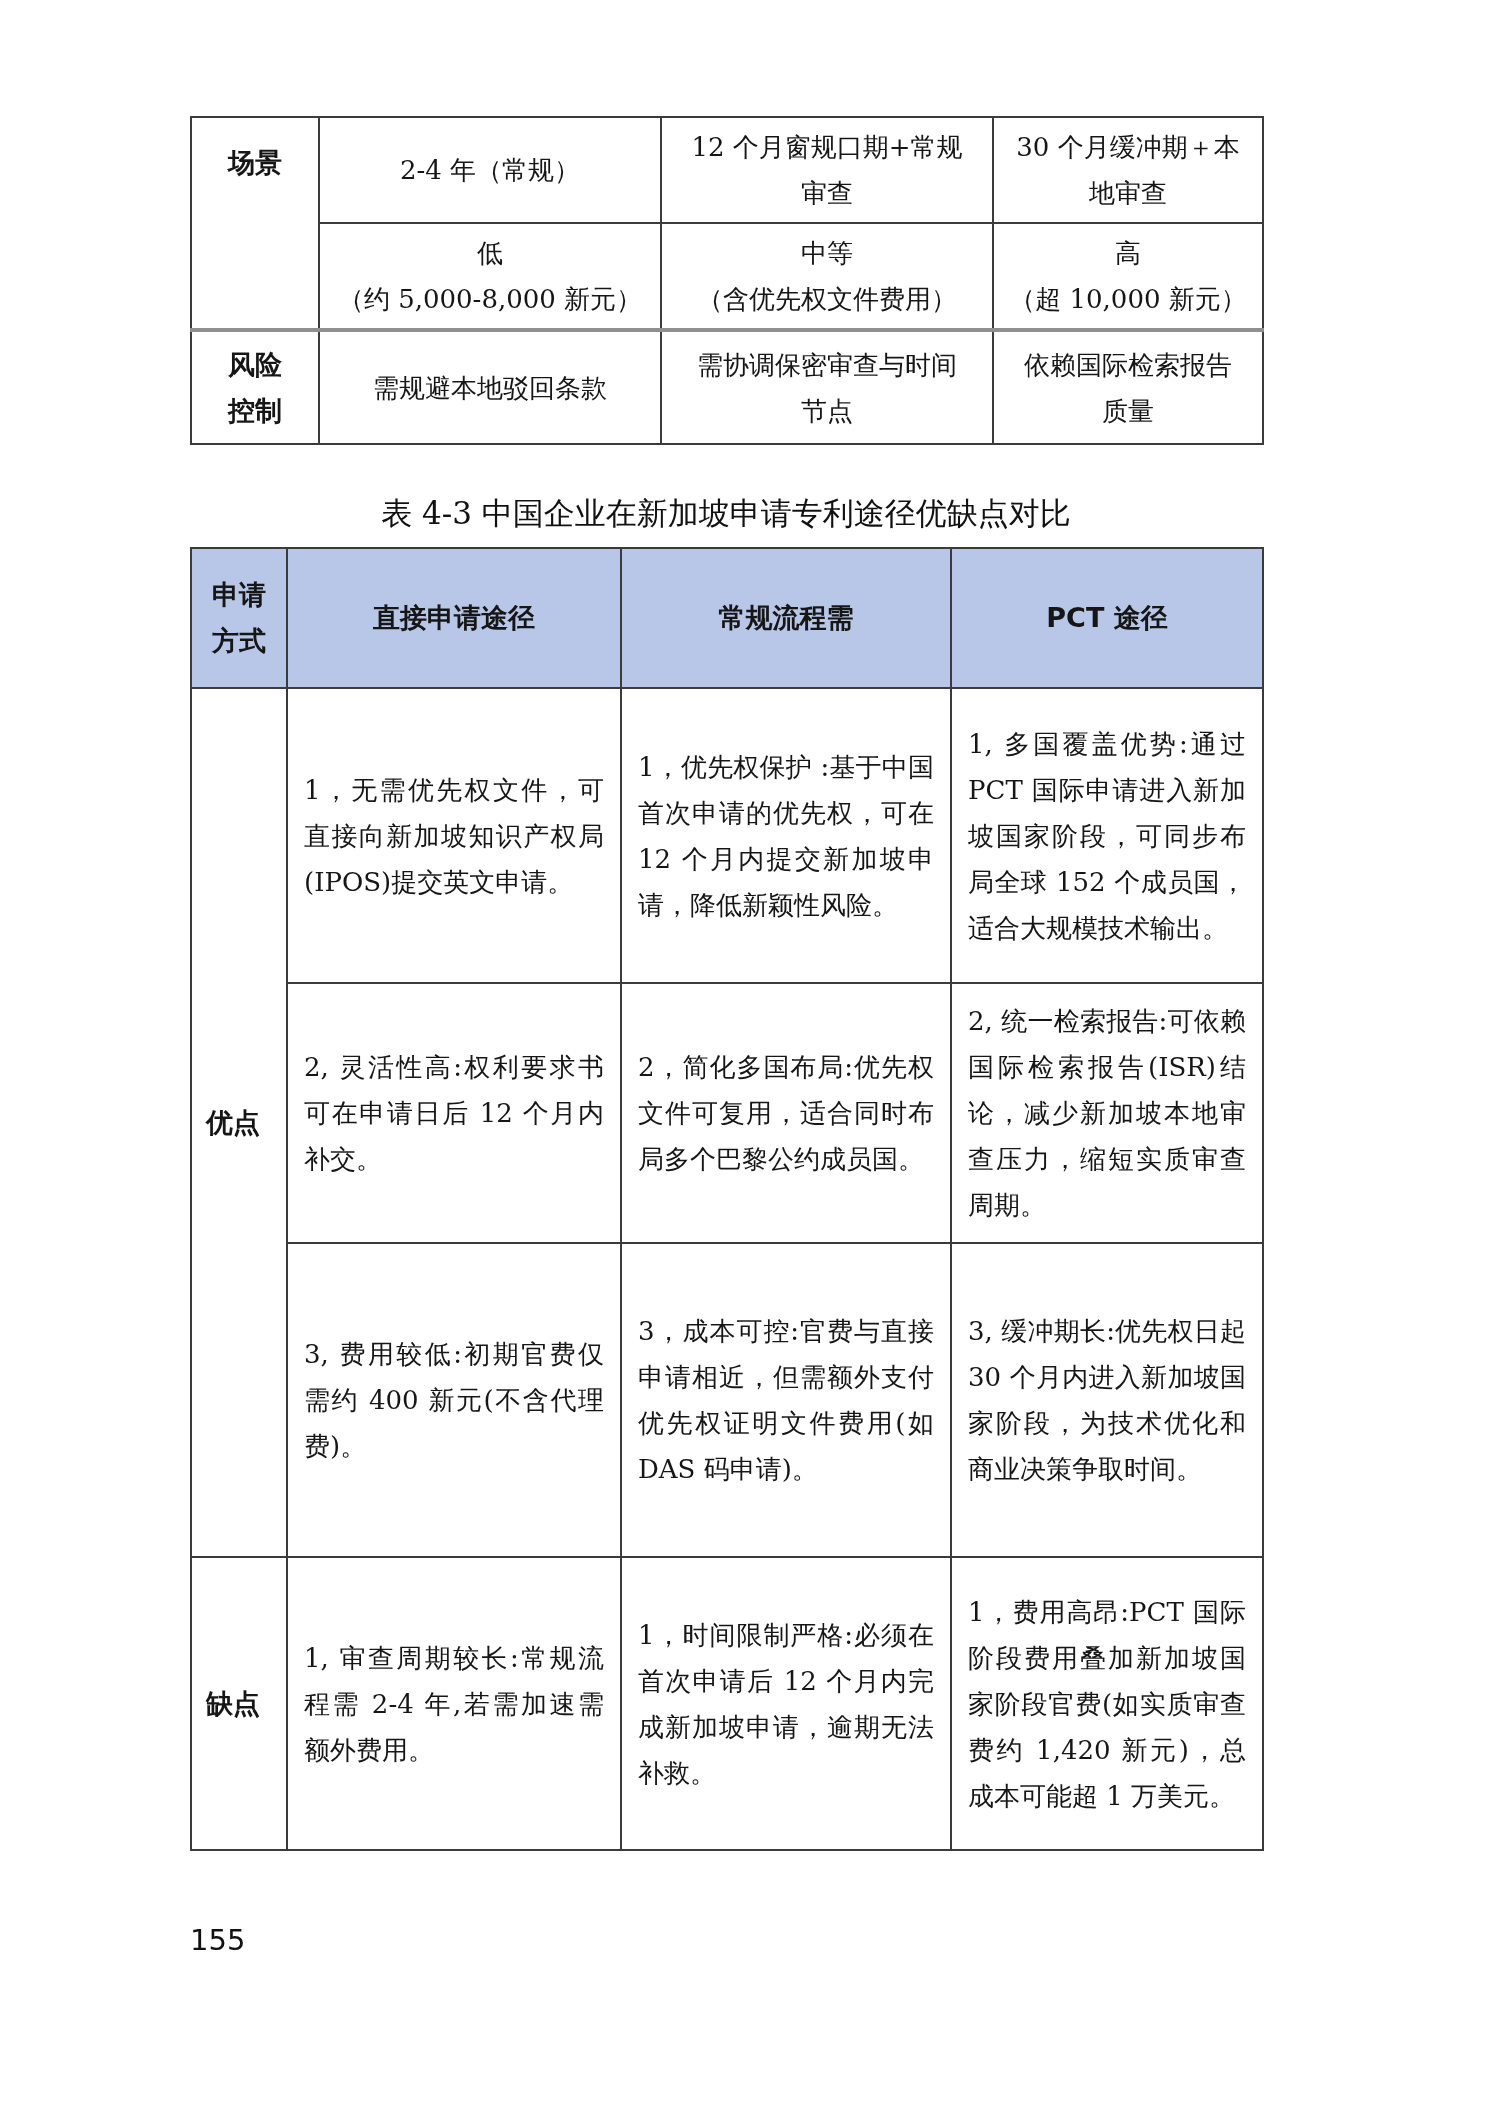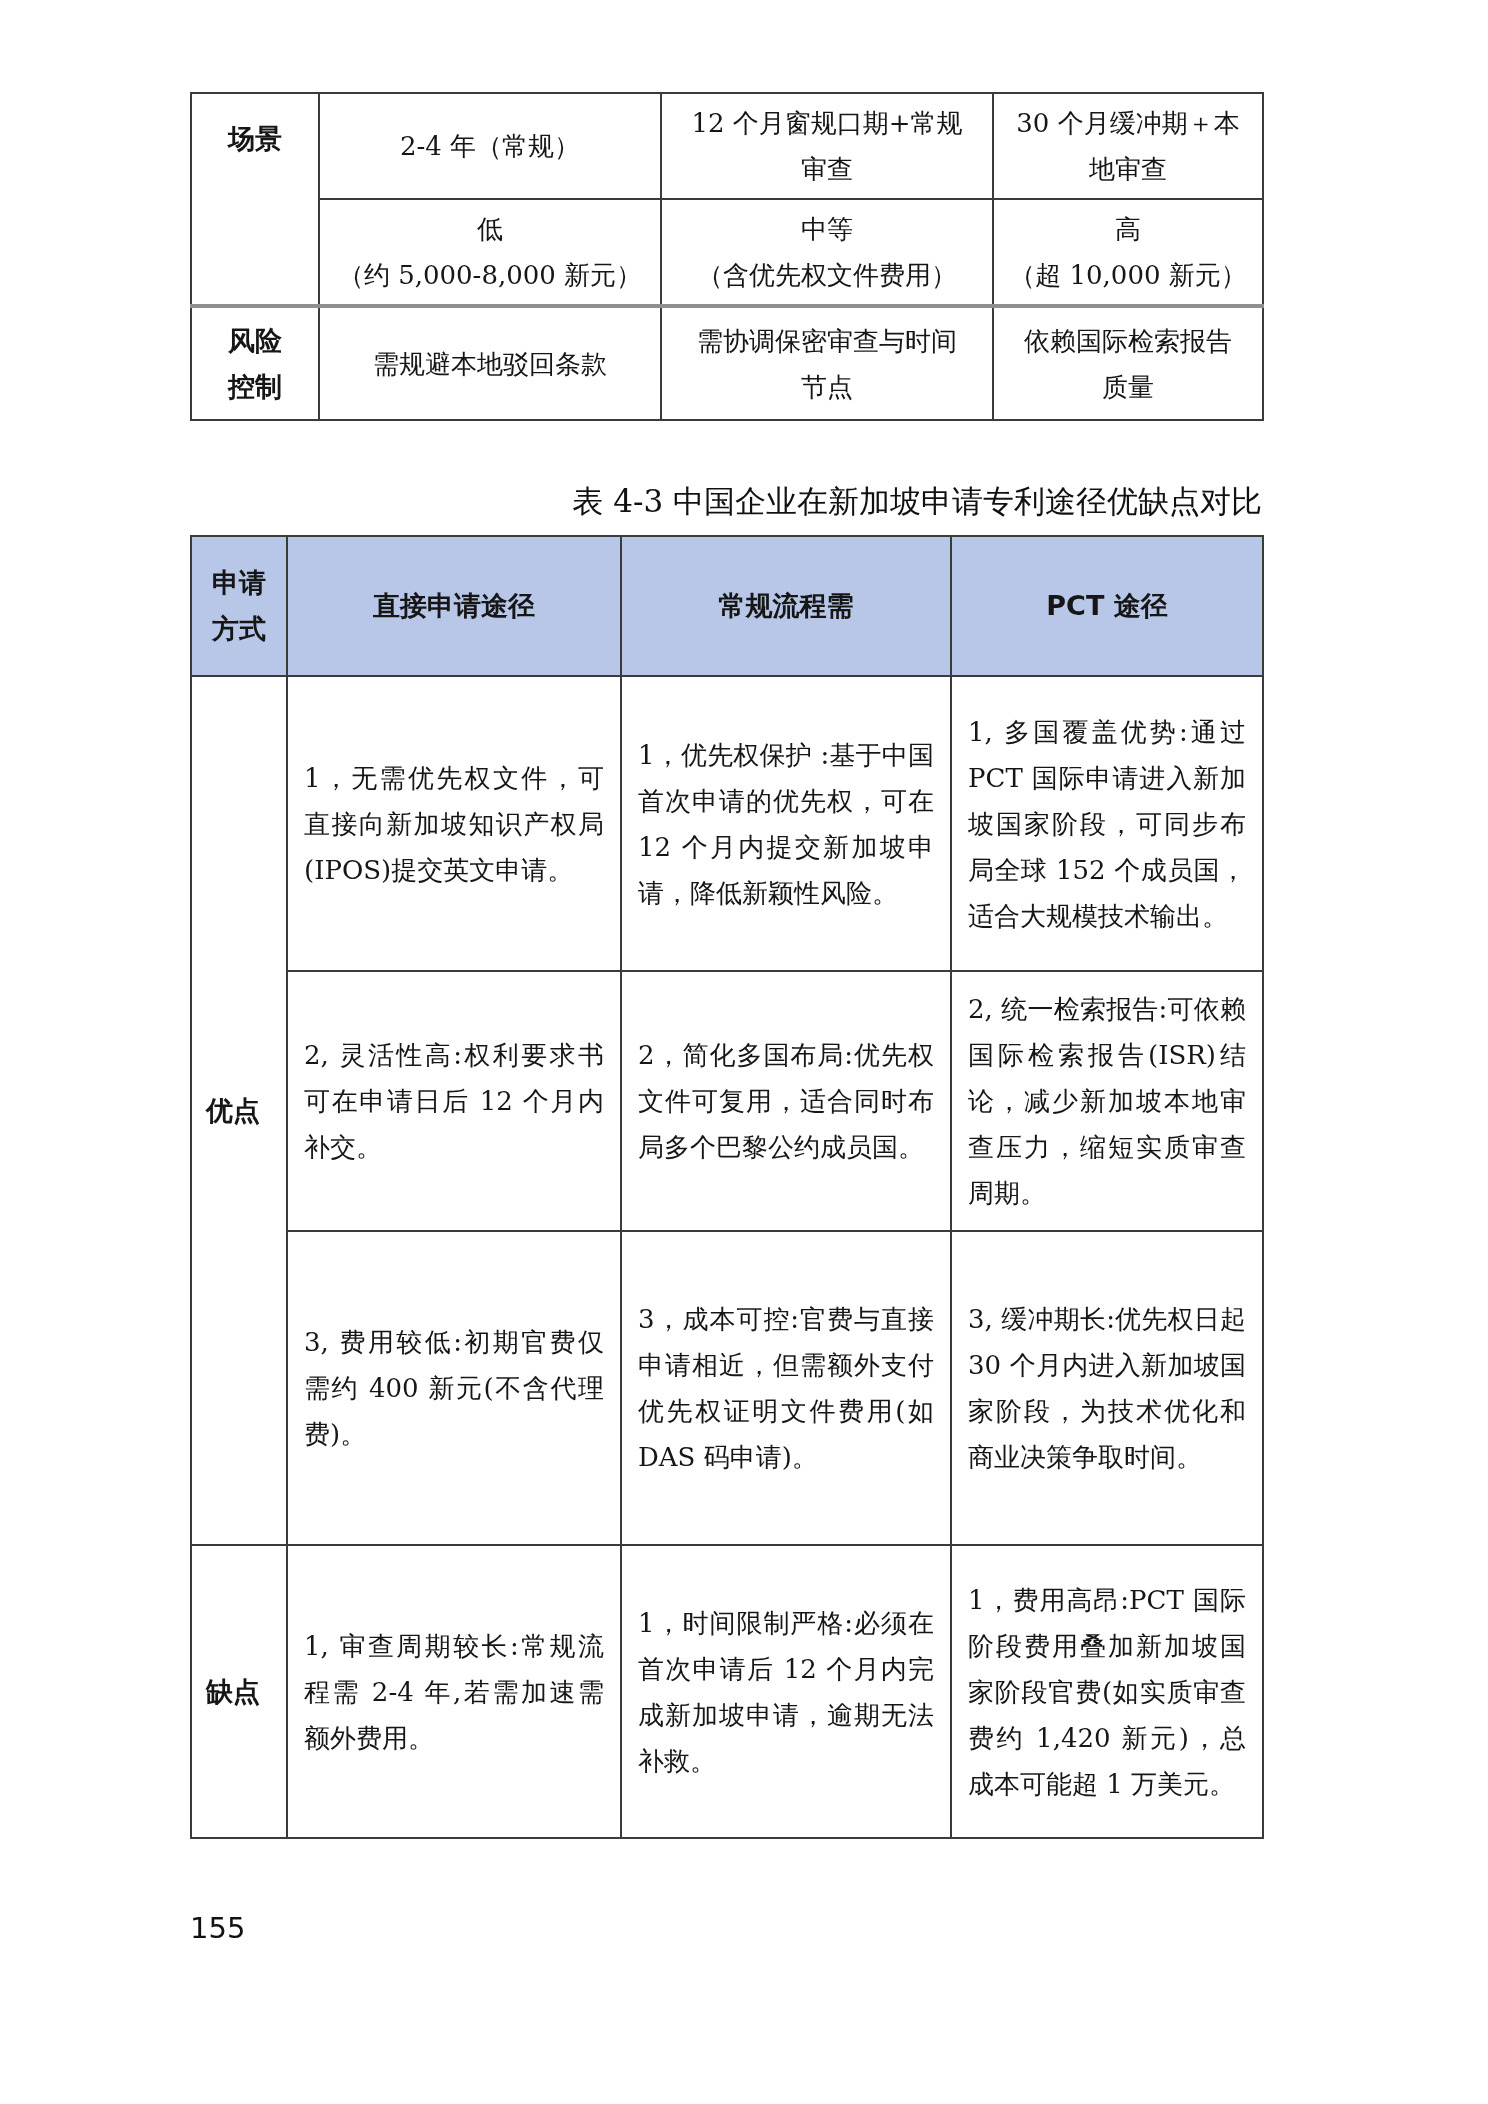--- a/index.html
+++ b/index.html
@@ -11,31 +11,31 @@
   .doc-table{
     border-collapse:collapse;table-layout:fixed;margin-left:190px;
   }
   .doc-table td,.doc-table th{
     border:2px solid #3b3b3b;
     font-size:26px;line-height:46px;font-weight:normal;
     vertical-align:middle;box-sizing:border-box;
     padding:6px 14px;
   }
   
-  #table1{margin-top:92px;}
+  #table1{margin-top:116px;}
   #table1 td{text-align:center;white-space:pre-line;}
   #table1 .label-cell{
     font-family:"DejaVu Sans","Liberation Sans",sans-serif;
     font-weight:bold;font-size:27px;white-space:pre-line;
   }
   #table1 .scene-cell{vertical-align:top;padding-top:22px;}
   #table1 tr.risk-row td{border-top:4px solid #8f8f8f;}
   
   .table-caption{
-    width:1072px;margin:56px 0 10px 190px;text-align:right;
+    width:1072px;margin:44px 0 10px 190px;text-align:center;
     font-size:31px;line-height:48px;color:#111;
     font-family:"DejaVu Serif","Liberation Serif",serif;
   }
   
   #table2 th{
     background:#B8C7E8;text-align:center;
     font-family:"DejaVu Sans","Liberation Sans",sans-serif;
     font-weight:bold;font-size:27px;white-space:pre-line;
   }
   #table2 td.text-cell{

